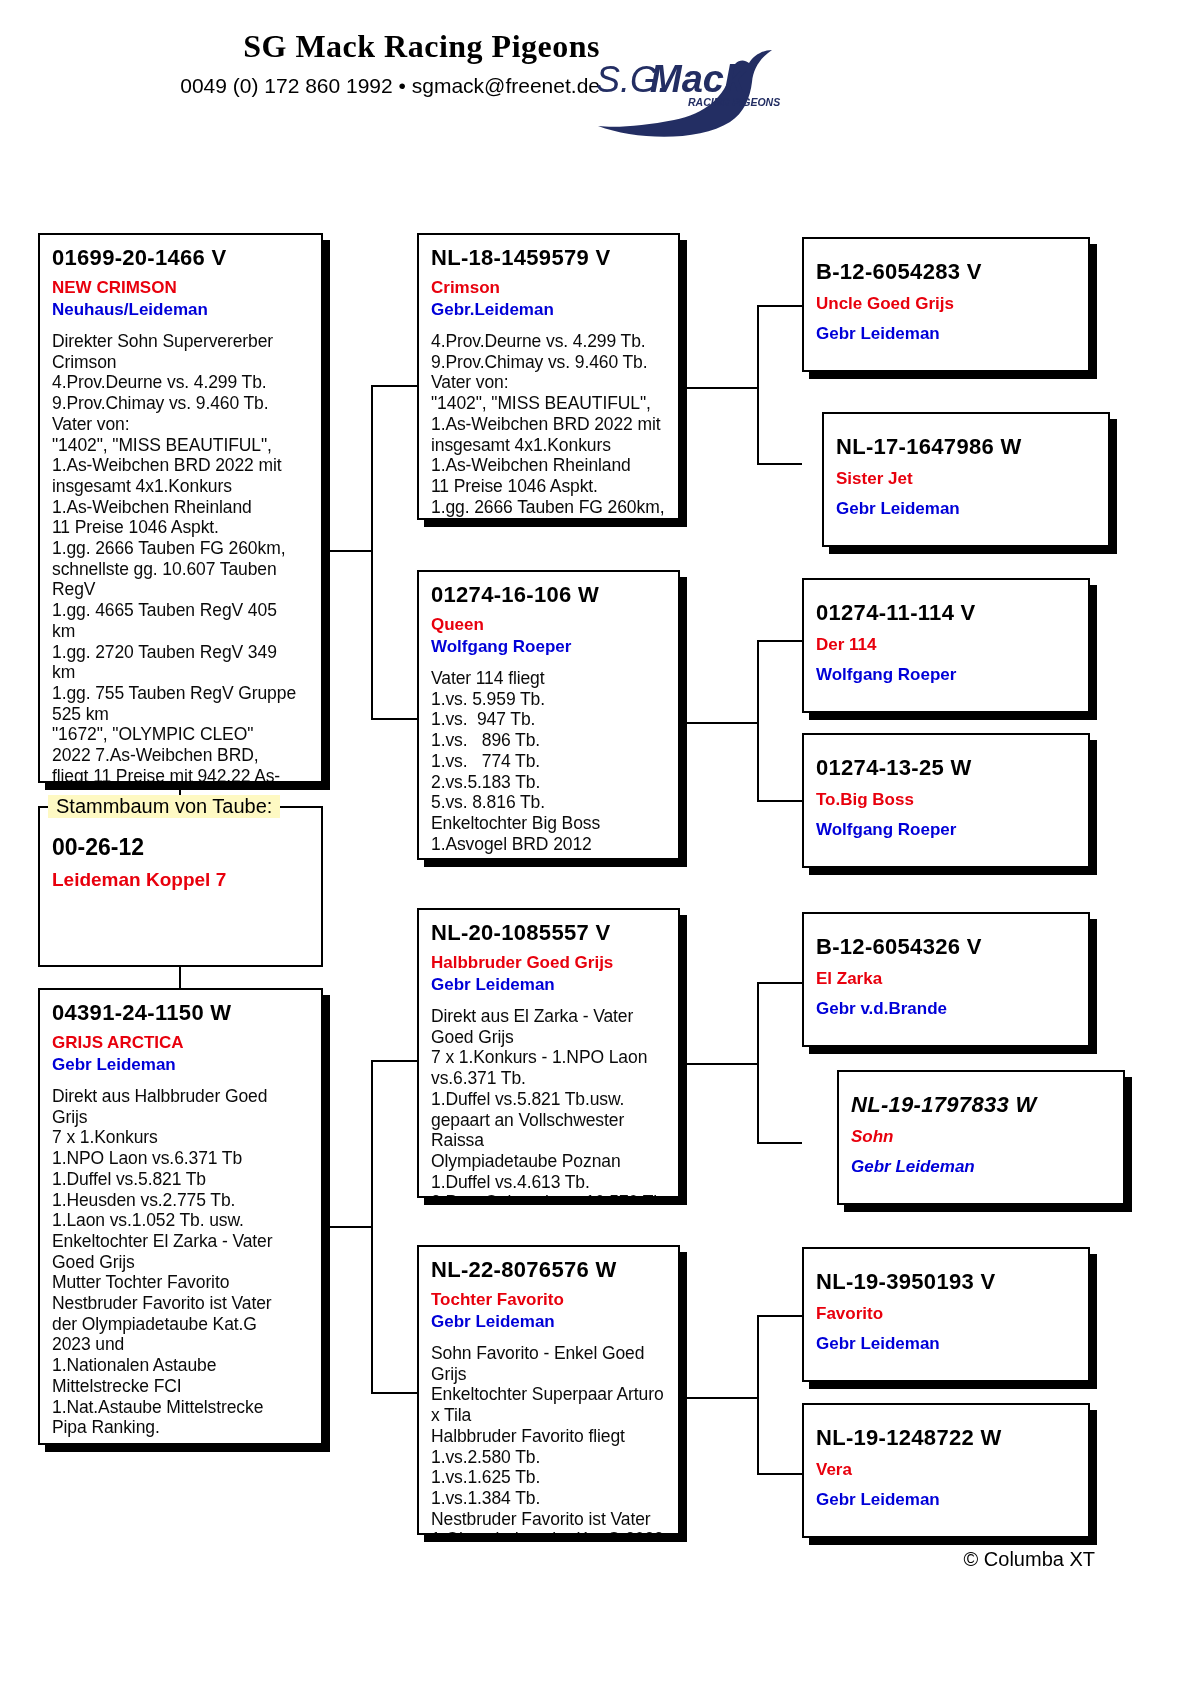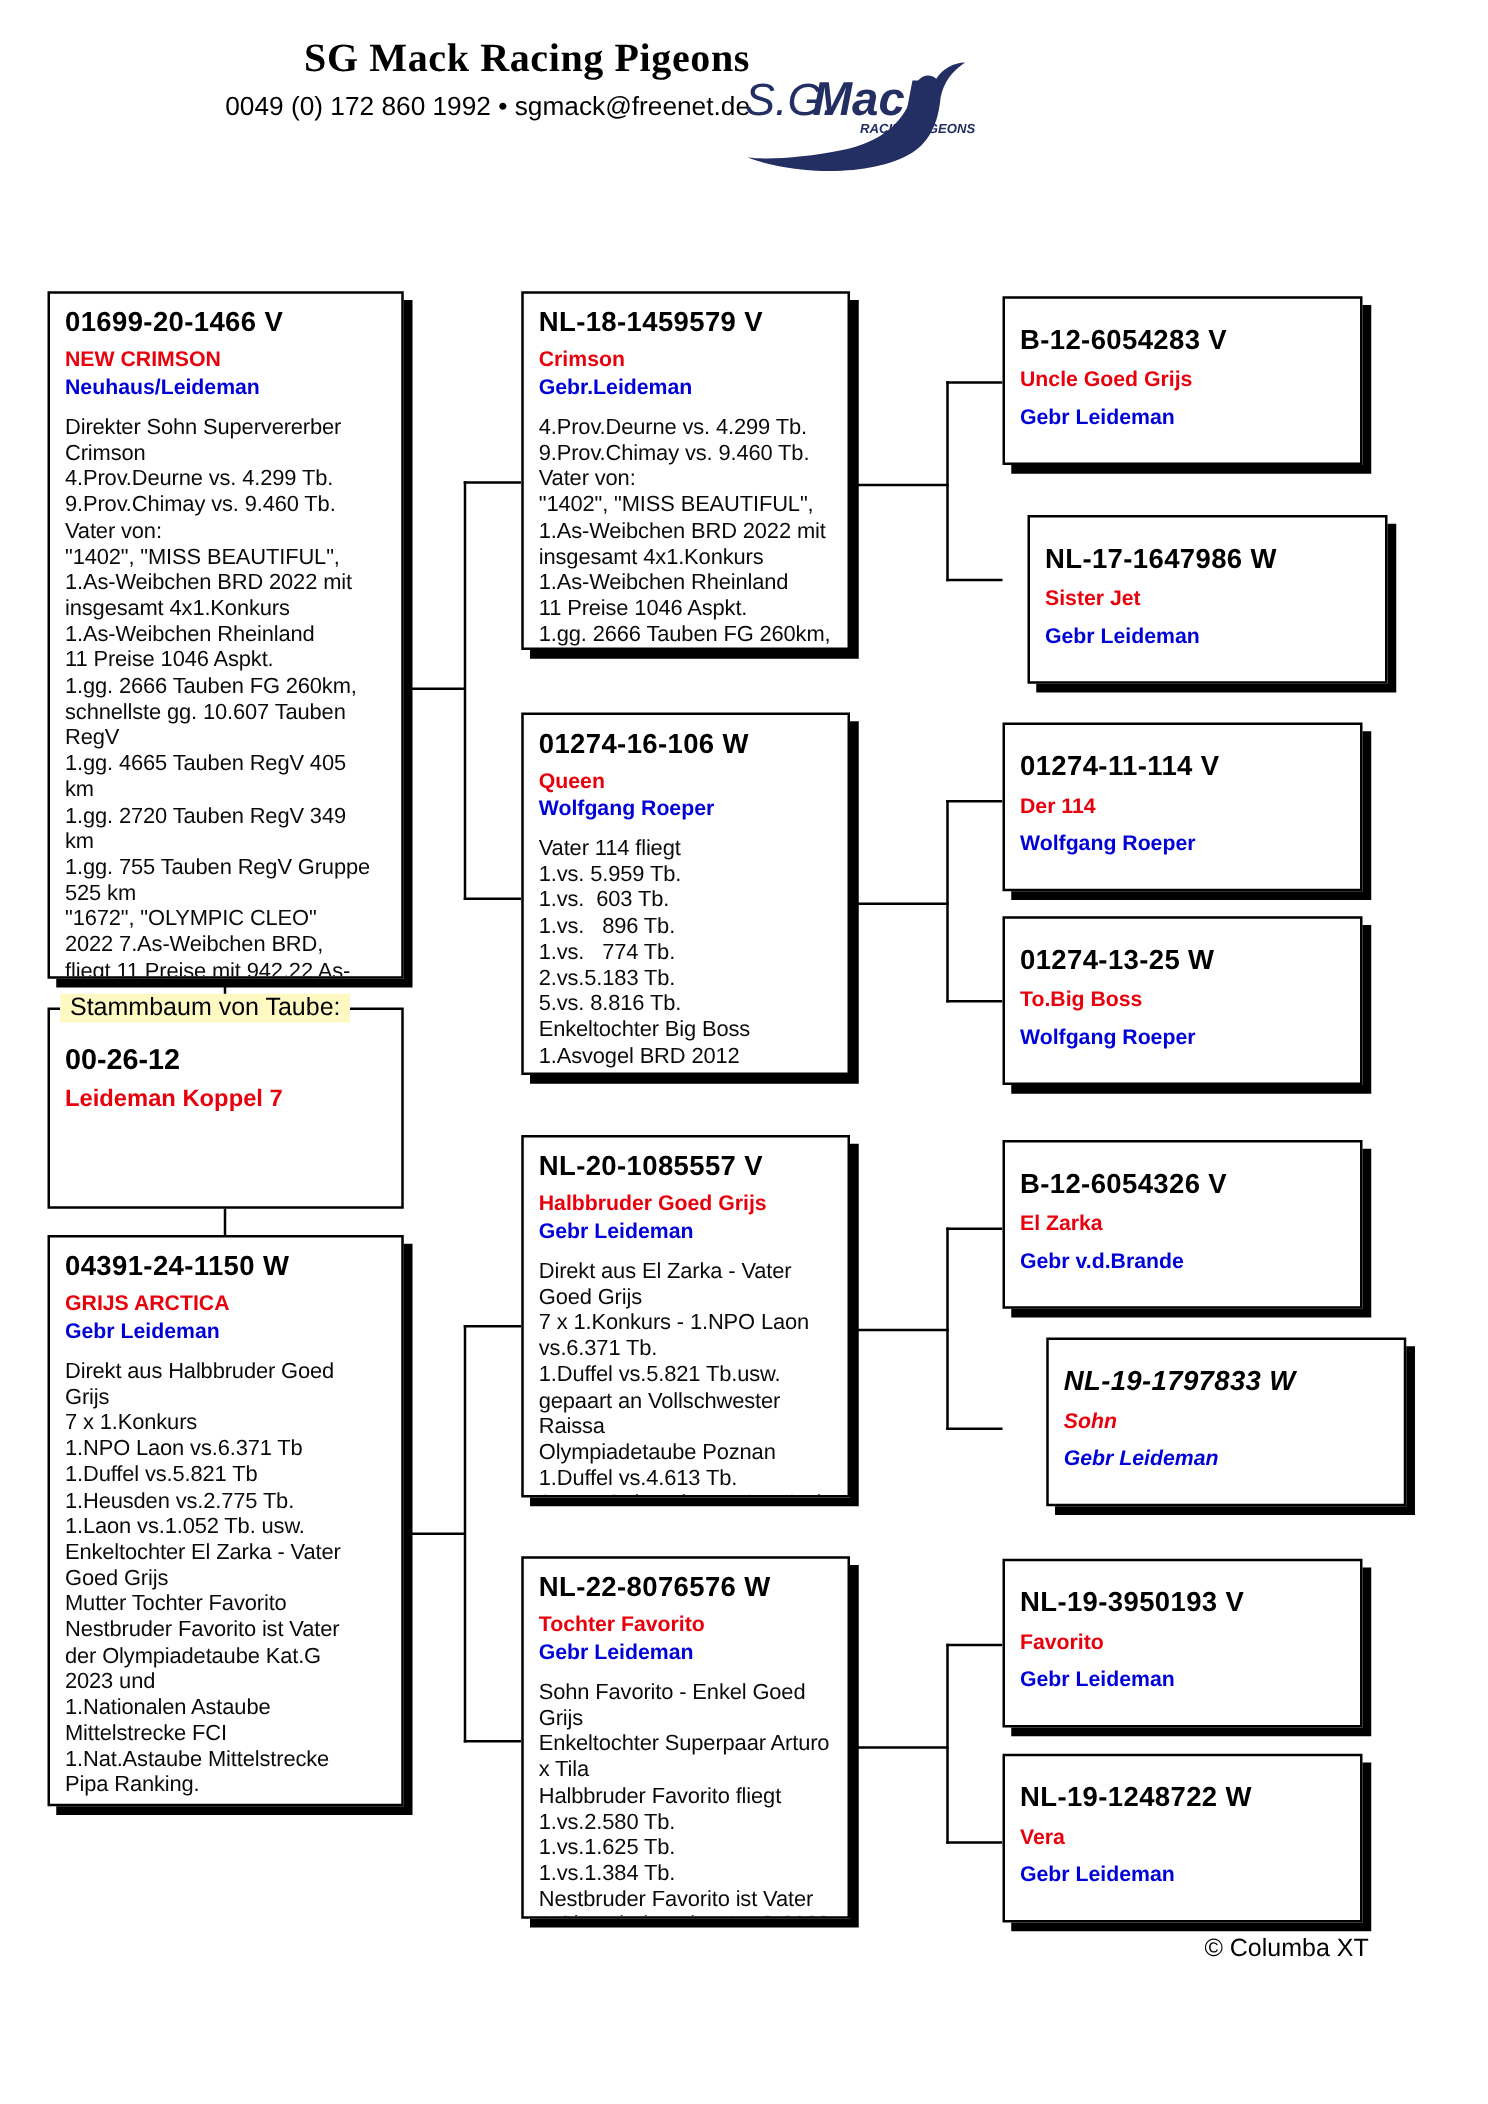--- a/index.html
+++ b/index.html
@@ -174,21 +174,21 @@
 1.gg. 2666 Tauben FG 260km,
 schnellste gg. 10.607 Tauben</div>
   </div>
 
   <div class="pbox" style="left:417px;top:570px;width:263px;height:290px;">
     <div class="ring">01274-16-106 W</div>
     <div class="pname">Queen</div>
     <div class="breeder">Wolfgang Roeper</div>
     <div class="pbody">Vater 114 fliegt
 1.vs. 5.959 Tb.
-1.vs.  603 Tb.
+1.vs.  947 Tb.
 1.vs.   896 Tb.
 1.vs.   774 Tb.
 2.vs.5.183 Tb.
 5.vs. 8.816 Tb.
 Enkeltochter Big Boss
 1.Asvogel BRD 2012</div>
   </div>
 
   <div class="pbox" style="left:417px;top:908px;width:263px;height:290px;">
     <div class="ring">NL-20-1085557 V</div>

